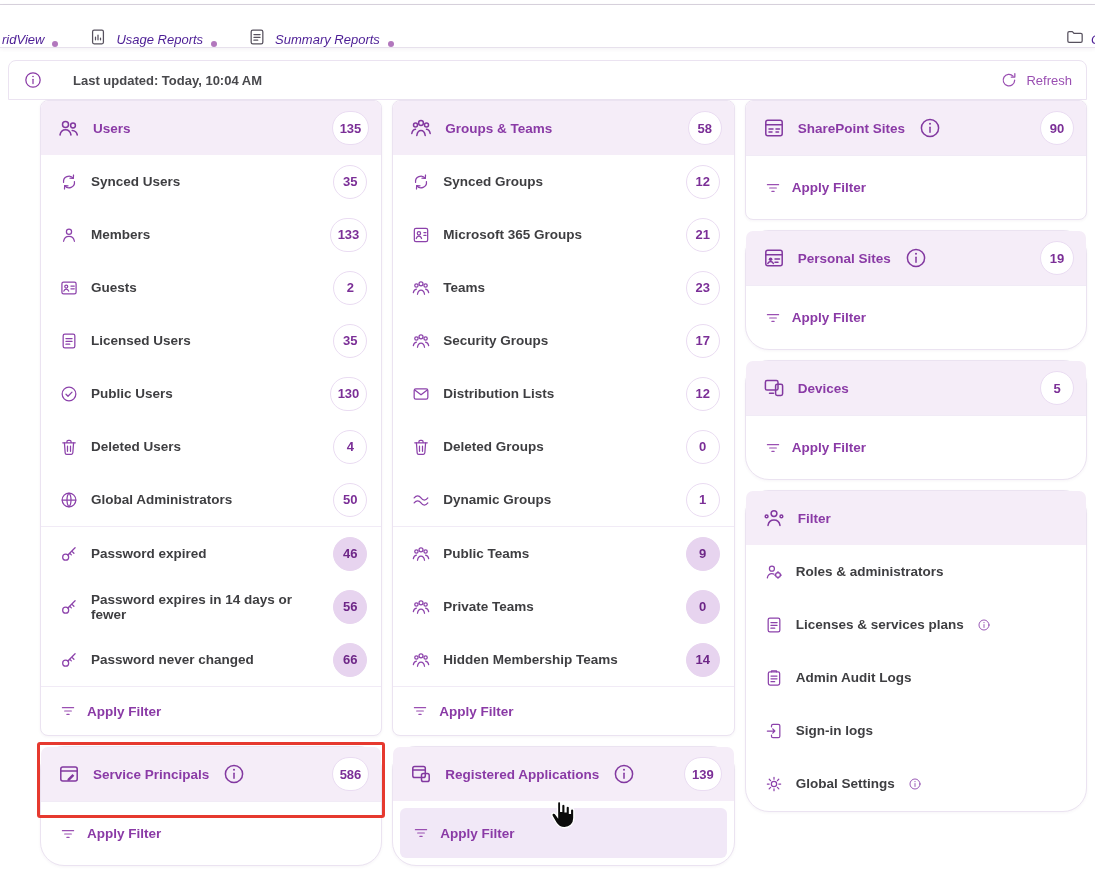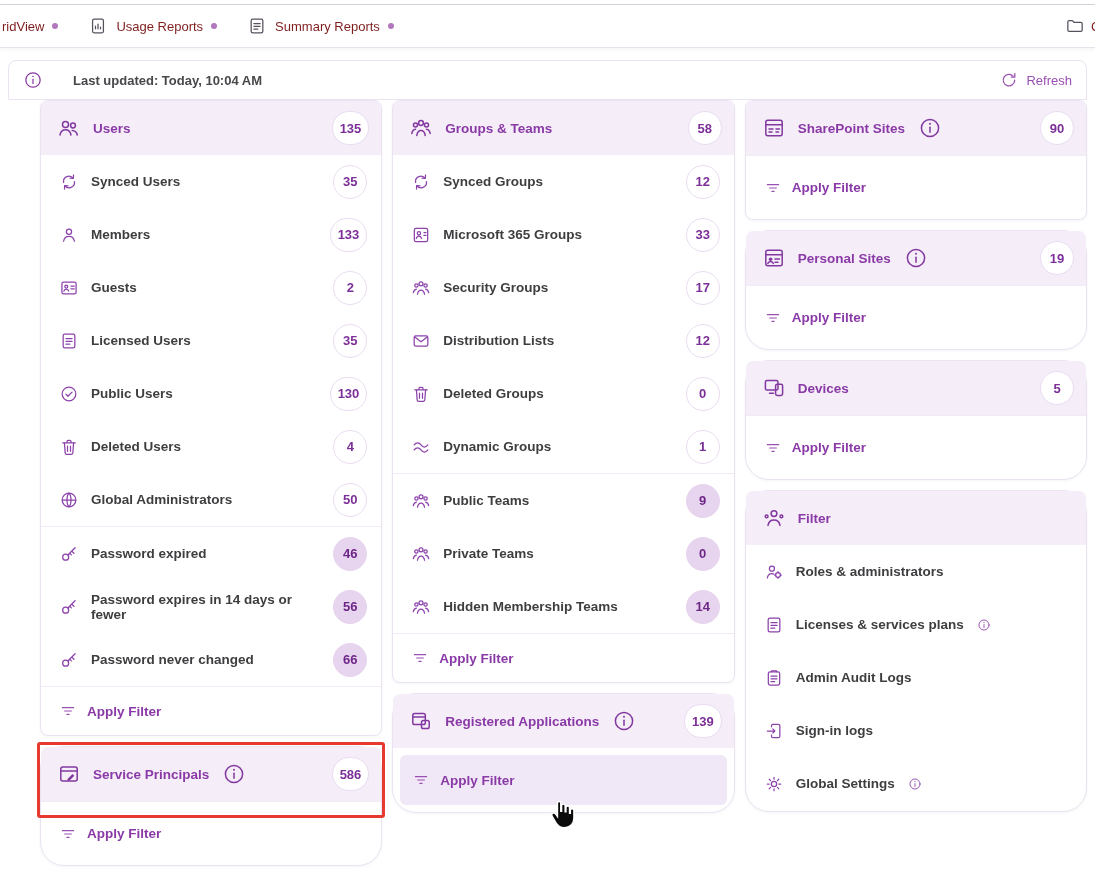--- a/index.html
+++ b/index.html
@@ -7,22 +7,22 @@
   body {
     font-family:"Liberation Sans","DejaVu Sans",sans-serif;
     background:#ffffff; color:#3e3e41; position:relative; overflow:hidden;
     -webkit-font-smoothing:antialiased;
   }
   .topline { height:5px; border-bottom:1px solid #d9d4de; background:#fff; }
 
   
   .tabbar { position:relative; display:flex; align-items:center; height:43px;
     background:#fff; border-bottom:1px solid #e7e1ec; box-shadow:0 1px 4px rgba(80,60,95,.07); }
-  .tab { display:flex; align-items:center; gap:8px; height:100%; padding:0 15px;
-    font-size:13px; color:#7f1d1d; cursor:pointer; white-space:nowrap; }
+  .tab { display:flex; align-items:flex-end; gap:8px; height:100%; padding:0 15px;
+    font-size:13px; color:#4c1d95; cursor:pointer; white-space:nowrap;font-style:italic; }
   .tab.first { padding-left:2px; }
   .dot { width:6px; height:6px; border-radius:50%; background:#b277bd; flex:0 0 auto; }
   .tab.overflow { position:absolute; right:-8px; top:0; width:46px; overflow:hidden; padding:0 0 0 8px; gap:6px; }
   .tabicn { color:#57515e; }
   .tabicn svg { width:18px; height:18px; }
 
   
   .statusbar { position:absolute; left:8px; right:8px; top:60px; height:40px;
     display:flex; align-items:center; gap:10px; padding:0 14px; background:#fff;
     border:1px solid #ebe3f1; border-radius:8px 8px 0 0; }
@@ -324,21 +324,33 @@
           <div class="item">
             <span class="icn">
               <svg viewBox="0 0 24 24" fill="none" stroke="currentColor" stroke-width="1.5" stroke-linecap="round" stroke-linejoin="round">
                 <rect x="4" y="4" width="16" height="16" rx="2"></rect>
                 <circle cx="9.5" cy="10" r="2"></circle>
                 <path d="M6.3 16.2c.5-1.9 1.7-3 3.2-3s2.7 1.1 3.2 3"></path>
                 <path d="M15.5 9h2.5M15.5 12.5h2.5"></path>
               </svg>
             </span>
             <span class="item-label">Microsoft 365 Groups</span>
-            <span class="badge">33</span>
+            <span class="badge">21</span>
+          </div>
+          <div class="item">
+            <span class="icn">
+              <svg viewBox="0 0 24 24" fill="none" stroke="currentColor" stroke-width="1.5" stroke-linecap="round" stroke-linejoin="round">
+                <circle cx="12" cy="7" r="2.4"></circle>
+                <circle cx="6.5" cy="9" r="2"></circle>
+                <circle cx="17.5" cy="9" r="2"></circle>
+                <path d="M2.8 17.5c.4-2.4 1.8-3.9 3.7-4.2M21.2 17.5c-.4-2.4-1.8-3.9-3.7-4.2M7.8 19.5c.5-3.1 2.1-4.9 4.2-4.9s3.7 1.8 4.2 4.9"></path>
+              </svg>
+            </span>
+            <span class="item-label">Teams</span>
+            <span class="badge">23</span>
           </div>
           <div class="item">
             <span class="icn">
               <svg viewBox="0 0 24 24" fill="none" stroke="currentColor" stroke-width="1.5" stroke-linecap="round" stroke-linejoin="round">
                 <circle cx="12" cy="7" r="2.4"></circle>
                 <circle cx="6.5" cy="9" r="2"></circle>
                 <circle cx="17.5" cy="9" r="2"></circle>
                 <path d="M2.8 17.5c.4-2.4 1.8-3.9 3.7-4.2M21.2 17.5c-.4-2.4-1.8-3.9-3.7-4.2M7.8 19.5c.5-3.1 2.1-4.9 4.2-4.9s3.7 1.8 4.2 4.9"></path>
               </svg>
             </span>

